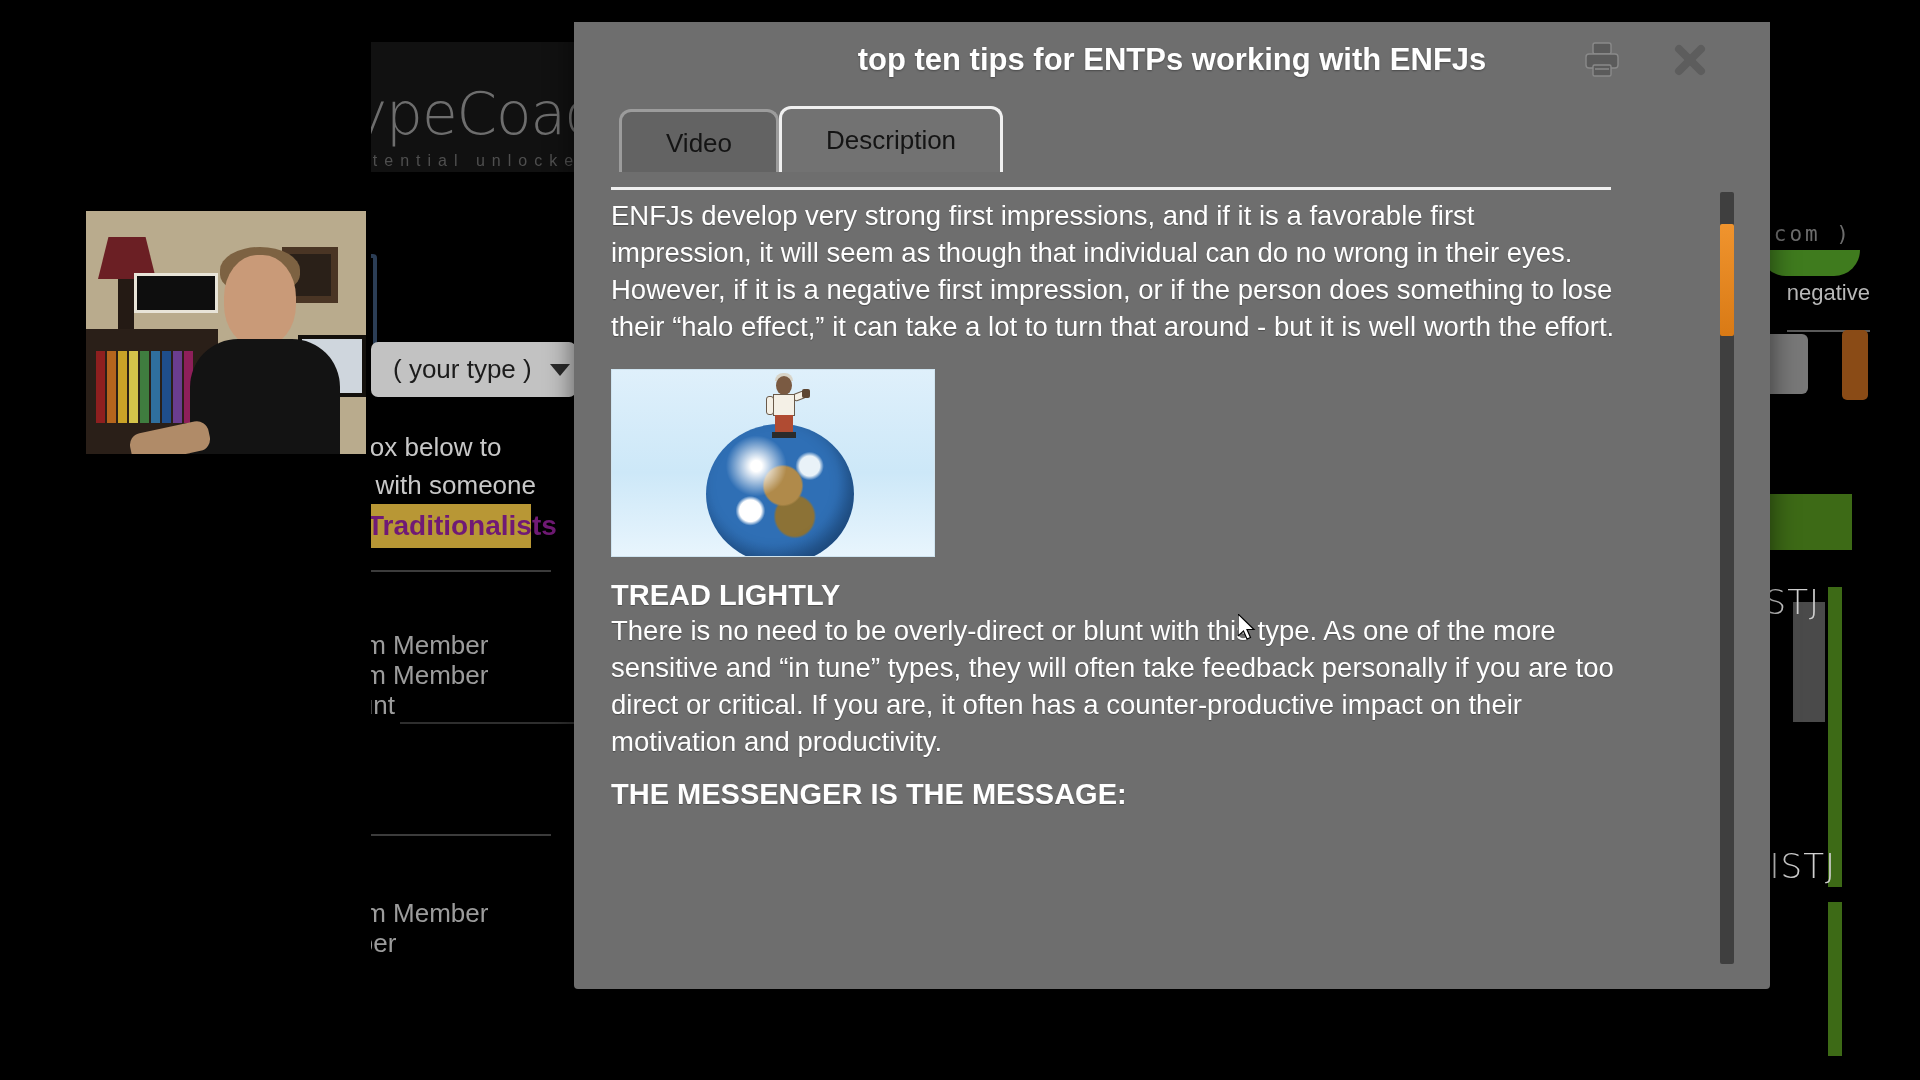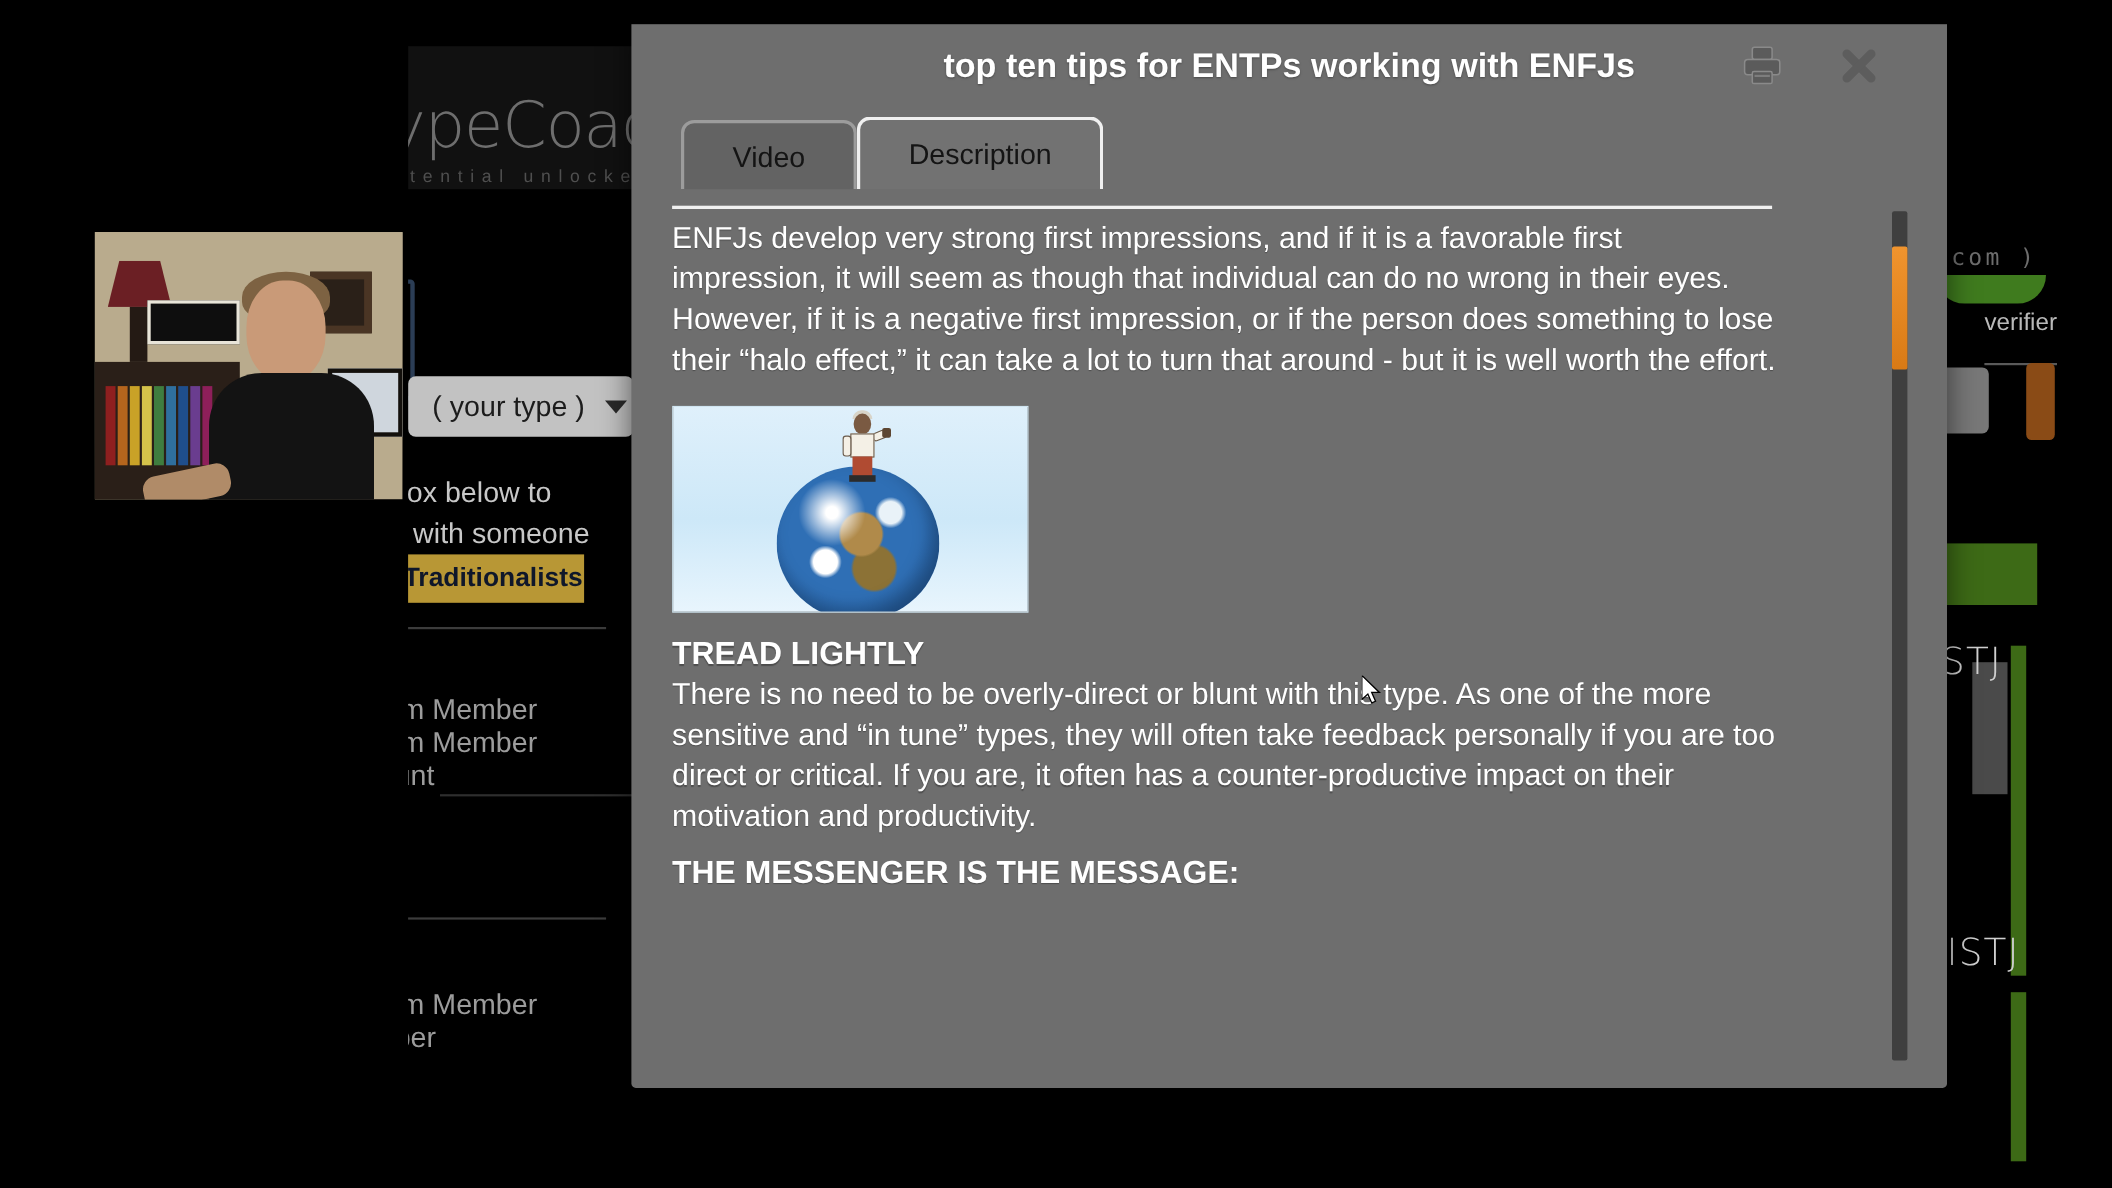--- a/index.html
+++ b/index.html
@@ -72,21 +72,21 @@
     border: 4px solid #2b3d55; border-radius: 4px;
   }
   .bg-instr {
     position: absolute; left: -72px; top: 406px;
     font-size: 26px; color: #c8c8c8; line-height: 38px; white-space: nowrap;
   }
   .bg-goldbar {
     position: absolute; left: -70px; top: 482px; width: 230px; height: 44px;
     background: #b89735; display: flex; align-items: center; padding-left: 66px;
   }
-  .bg-goldbar span { font-size: 24px; font-weight: bold; color: #0f172a; white-space: nowrap; }
+  .bg-goldbar span { font-size: 28px; font-weight: bold; color: #701a75; white-space: nowrap; }
   .bg-greenbar {
     position: absolute; right: 28px; top: 472px; width: 200px; height: 56px;
     background: #3d6a16; display: flex; align-items: center; padding-left: 18px;
   }
   .bg-greenbar span { font-size: 26px; font-weight: bold; color: #0c0c0c; }
   .bg-greenedge { position: absolute; right: 38px; top: 565px; width: 14px; height: 300px; background: #3d6a16; }
   .bg-greenedge2 { position: absolute; right: 38px; top: 880px; width: 14px; height: 160px; background: #3d6a16; }
   .bg-greybar { position: absolute; right: 55px; top: 580px; width: 32px; height: 120px; background: #4a4a4a; }
   .bg-hr { position: absolute; left: -70px; width: 250px; height: 2px; background: #3c3c3c; }
   .bg-type-head {
@@ -218,21 +218,21 @@
     </div>
 
     <div class="bg-url">type-coach.com )</div>
 
     <div class="bg-greenblob"></div>
     <div class="bg-dash d1"></div>
     <div class="bg-dash d2"></div>
 
     <div class="bg-nav">
       <span>home</span>
-      <span>verifier</span>
+      <span>negative</span>
     </div>
 
     <div class="bg-searchbox"></div>
     <div class="bg-orangetab"></div>
 
     <div class="bg-blue-rect"></div>
 
     <div class="bg-select">
       <span class="sel-label">( your type )</span>
       <span class="caret"></span>

